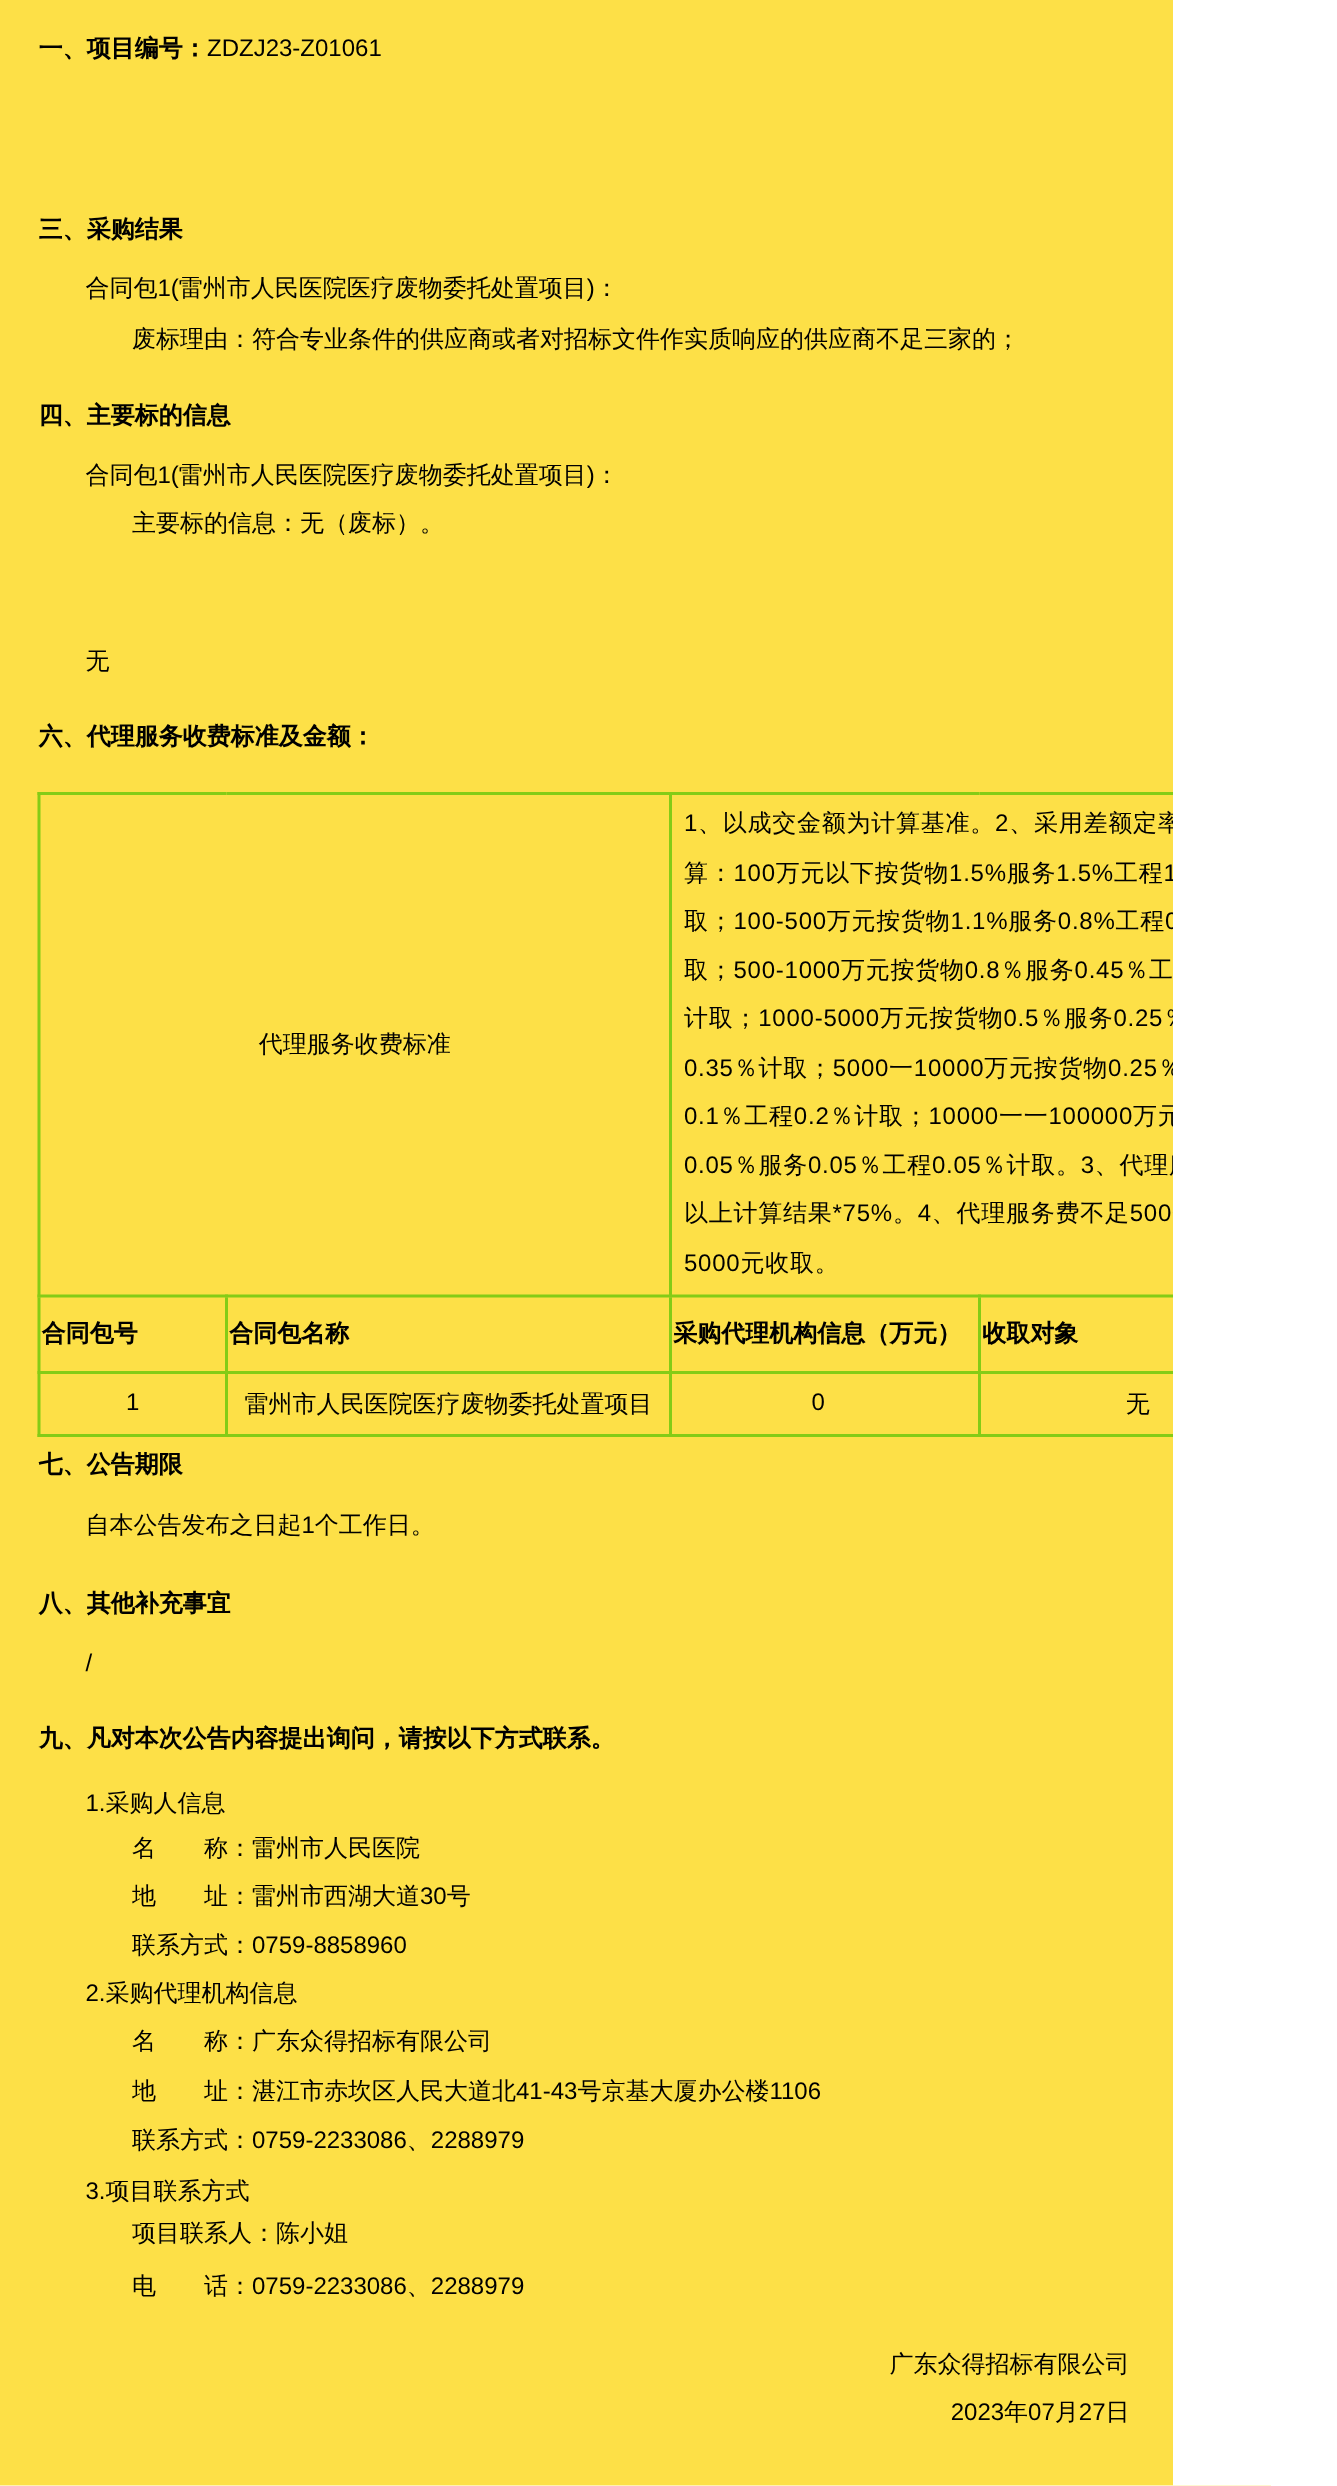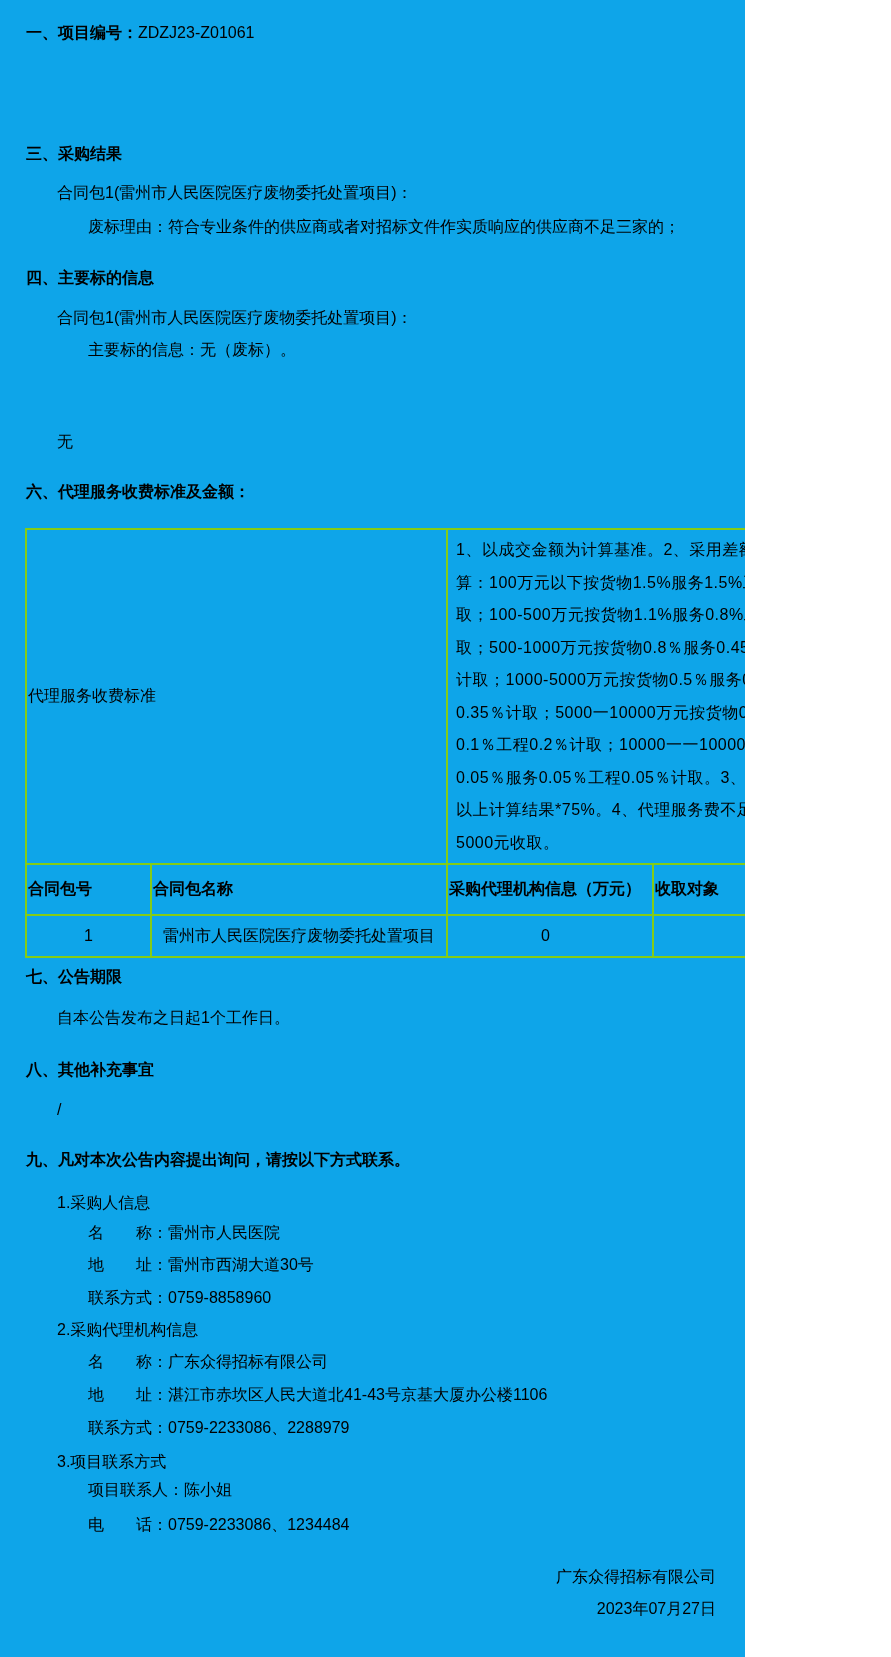--- a/index.html
+++ b/index.html
@@ -4,25 +4,26 @@
 <style>
   html, body {
     margin: 0;
     padding: 0;
     background: #ffffff;
   }
   .page {
     position: relative;
     width: 745px;
     height: 1657px;
-    background: #0ea5e9;
+    background: #fde047;
     color: #000000;
     font-family: "Liberation Sans", "DejaVu Sans", sans-serif;
     font-size: 16px;
     overflow: hidden;
+    padding-left: 37px;
   }
   .line {
     position: absolute;
     white-space: pre;
     line-height: 22px;
     color: #000000;
   }
   .b { font-weight: bold; }
   .ind0 { left: 26px; }
   .ind1 { left: 57px; }
@@ -37,21 +38,21 @@
     border-collapse: collapse;
     table-layout: fixed;
   }
   .fee-table td {
     border: 2px solid #84cc16;
     font-size: 16px;
     color: #000000;
     overflow: hidden;
   }
   .fee-standard-cell {
-    text-align: left;
+    text-align: center;
     vertical-align: middle;
     font-size: 16px;
   }
   .fee-text-cell {
     vertical-align: middle;
     text-align: left;
     padding: 4px 8px;
     line-height: 32.5px;
     letter-spacing: 0.5px;
   }
@@ -128,18 +129,18 @@
   <div class="line ind2" style="top:1254px">地　　址：雷州市西湖大道30号</div>
   <div class="line ind2" style="top:1287px">联系方式：0759-8858960</div>
 
   <div class="line ind1" style="top:1319px">2.采购代理机构信息</div>
   <div class="line ind2" style="top:1351px">名　　称：广东众得招标有限公司</div>
   <div class="line ind2" style="top:1384px">地　　址：湛江市赤坎区人民大道北41-43号京基大厦办公楼1106</div>
   <div class="line ind2" style="top:1417px">联系方式：0759-2233086、2288979</div>
 
   <div class="line ind1" style="top:1451px">3.项目联系方式</div>
   <div class="line ind2" style="top:1479px">项目联系人：陈小姐</div>
-  <div class="line ind2" style="top:1514px">电　　话：0759-2233086、1234484</div>
+  <div class="line ind2" style="top:1514px">电　　话：0759-2233086、2288979</div>
 
   <div class="line ralign" style="top:1545px">广东众得招标有限公司</div>
   <div class="line ralign" style="top:1577px">2023年07月27日</div>
 
 </div>
 
 </body></html>

